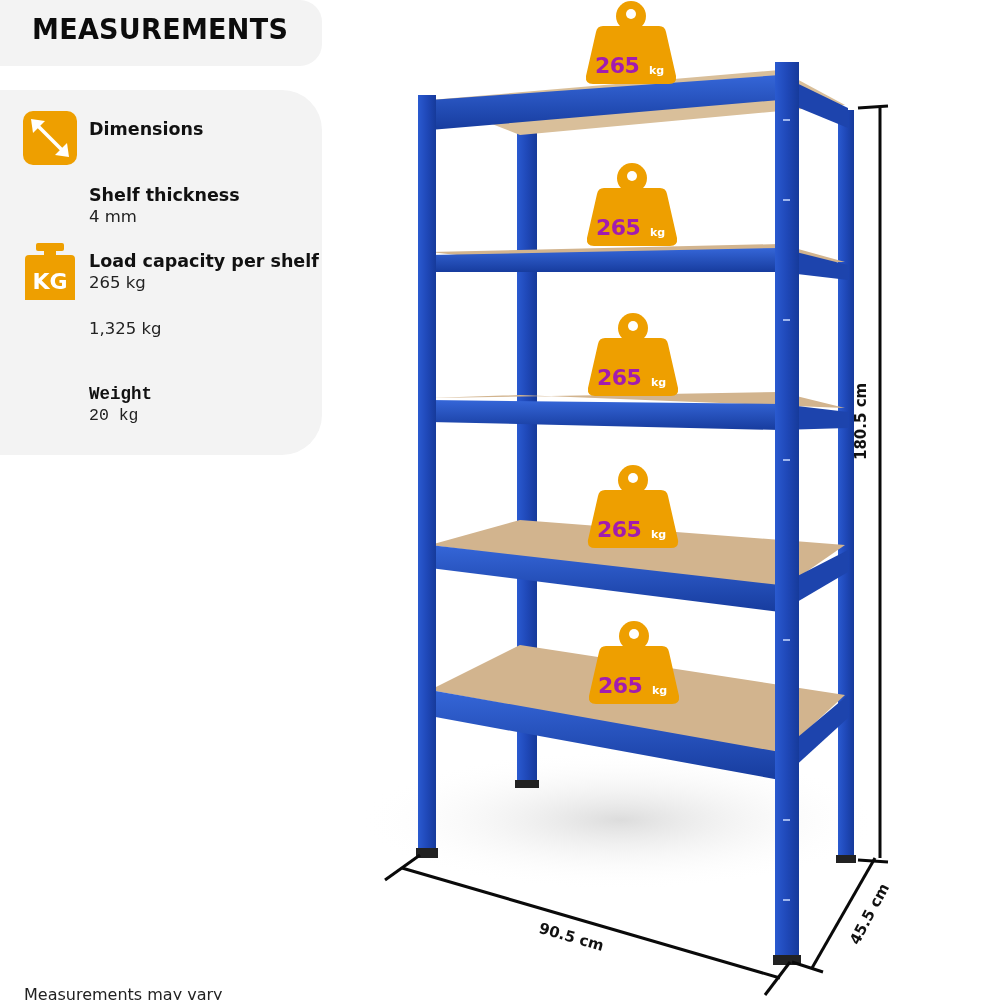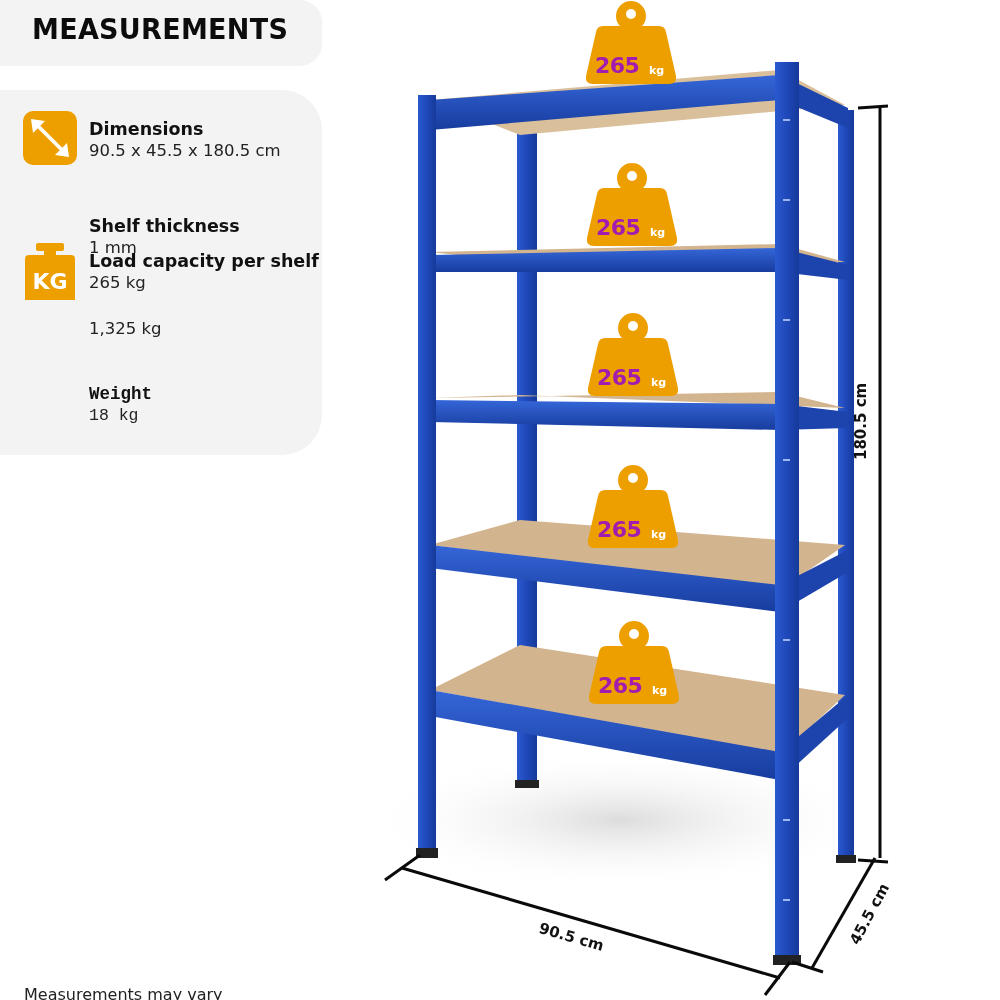--- a/index.html
+++ b/index.html
@@ -57,45 +57,44 @@
   <div class="icon-box" style="top:21px;">
     <svg width="54" height="54" viewBox="0 0 54 54">
       <rect x="0" y="0" width="54" height="54" rx="10" fill="#ee9f00"></rect>
       <line x1="14" y1="14" x2="40" y2="40" stroke="#fff" stroke-width="3.5"></line>
       <polygon points="8,8 22,10 10,22" fill="#fff"></polygon>
       <polygon points="46,46 32,44 44,32" fill="#fff"></polygon>
     </svg>
   </div>
   <div class="spec" style="top:29px;">
     <div class="label">Dimensions</div>
-    <div class="value">90.5 x 45.5 x 180.5 cm</div>
-  </div>
-  <div class="spec" style="top:95px;margin-top:31px;">
+  </div>
+  <div class="spec" style="top:95px;">
     <div class="label">Shelf thickness</div>
-    <div class="value">1 mm</div>
+    <div class="value">4 mm</div>
   </div>
 
   <div class="icon-box" style="top:153px;">
     <svg width="54" height="57" viewBox="0 0 54 57">
       <rect x="13" y="0" width="28" height="8" rx="2" fill="#ee9f00"></rect>
       <rect x="21" y="6" width="12" height="8" fill="#ee9f00"></rect>
       <path d="M6 12 H48 Q52 12 52 16 V57 H2 V16 Q2 12 6 12 Z" fill="#ee9f00"></path>
       <text x="27" y="46" text-anchor="middle" font-family="DejaVu Sans, sans-serif" font-weight="bold" font-size="22" fill="#fff">KG</text>
     </svg>
   </div>
   <div class="spec" style="top:161px;">
     <div class="label">Load capacity per shelf</div>
     <div class="value">265 kg</div>
   </div>
   <div class="spec" style="top:228px;">
     <div class="value">1,325 kg</div>
   </div>
   <div class="spec" style="top:294px;font-family:Liberation Mono, monospace;">
     <div class="label">Weight</div>
-    <div class="value">18 kg</div>
+    <div class="value">20 kg</div>
   </div>
 </div>
 
 <svg class="scene" width="1000" height="1000" viewBox="0 0 1000 1000">
   <defs>
     <linearGradient id="blue" x1="0" x2="1" y1="0" y2="0">
       <stop offset="0" stop-color="#2a5ad0"></stop>
       <stop offset="0.5" stop-color="#1f48b8"></stop>
       <stop offset="1" stop-color="#163a9a"></stop>
     </linearGradient>

